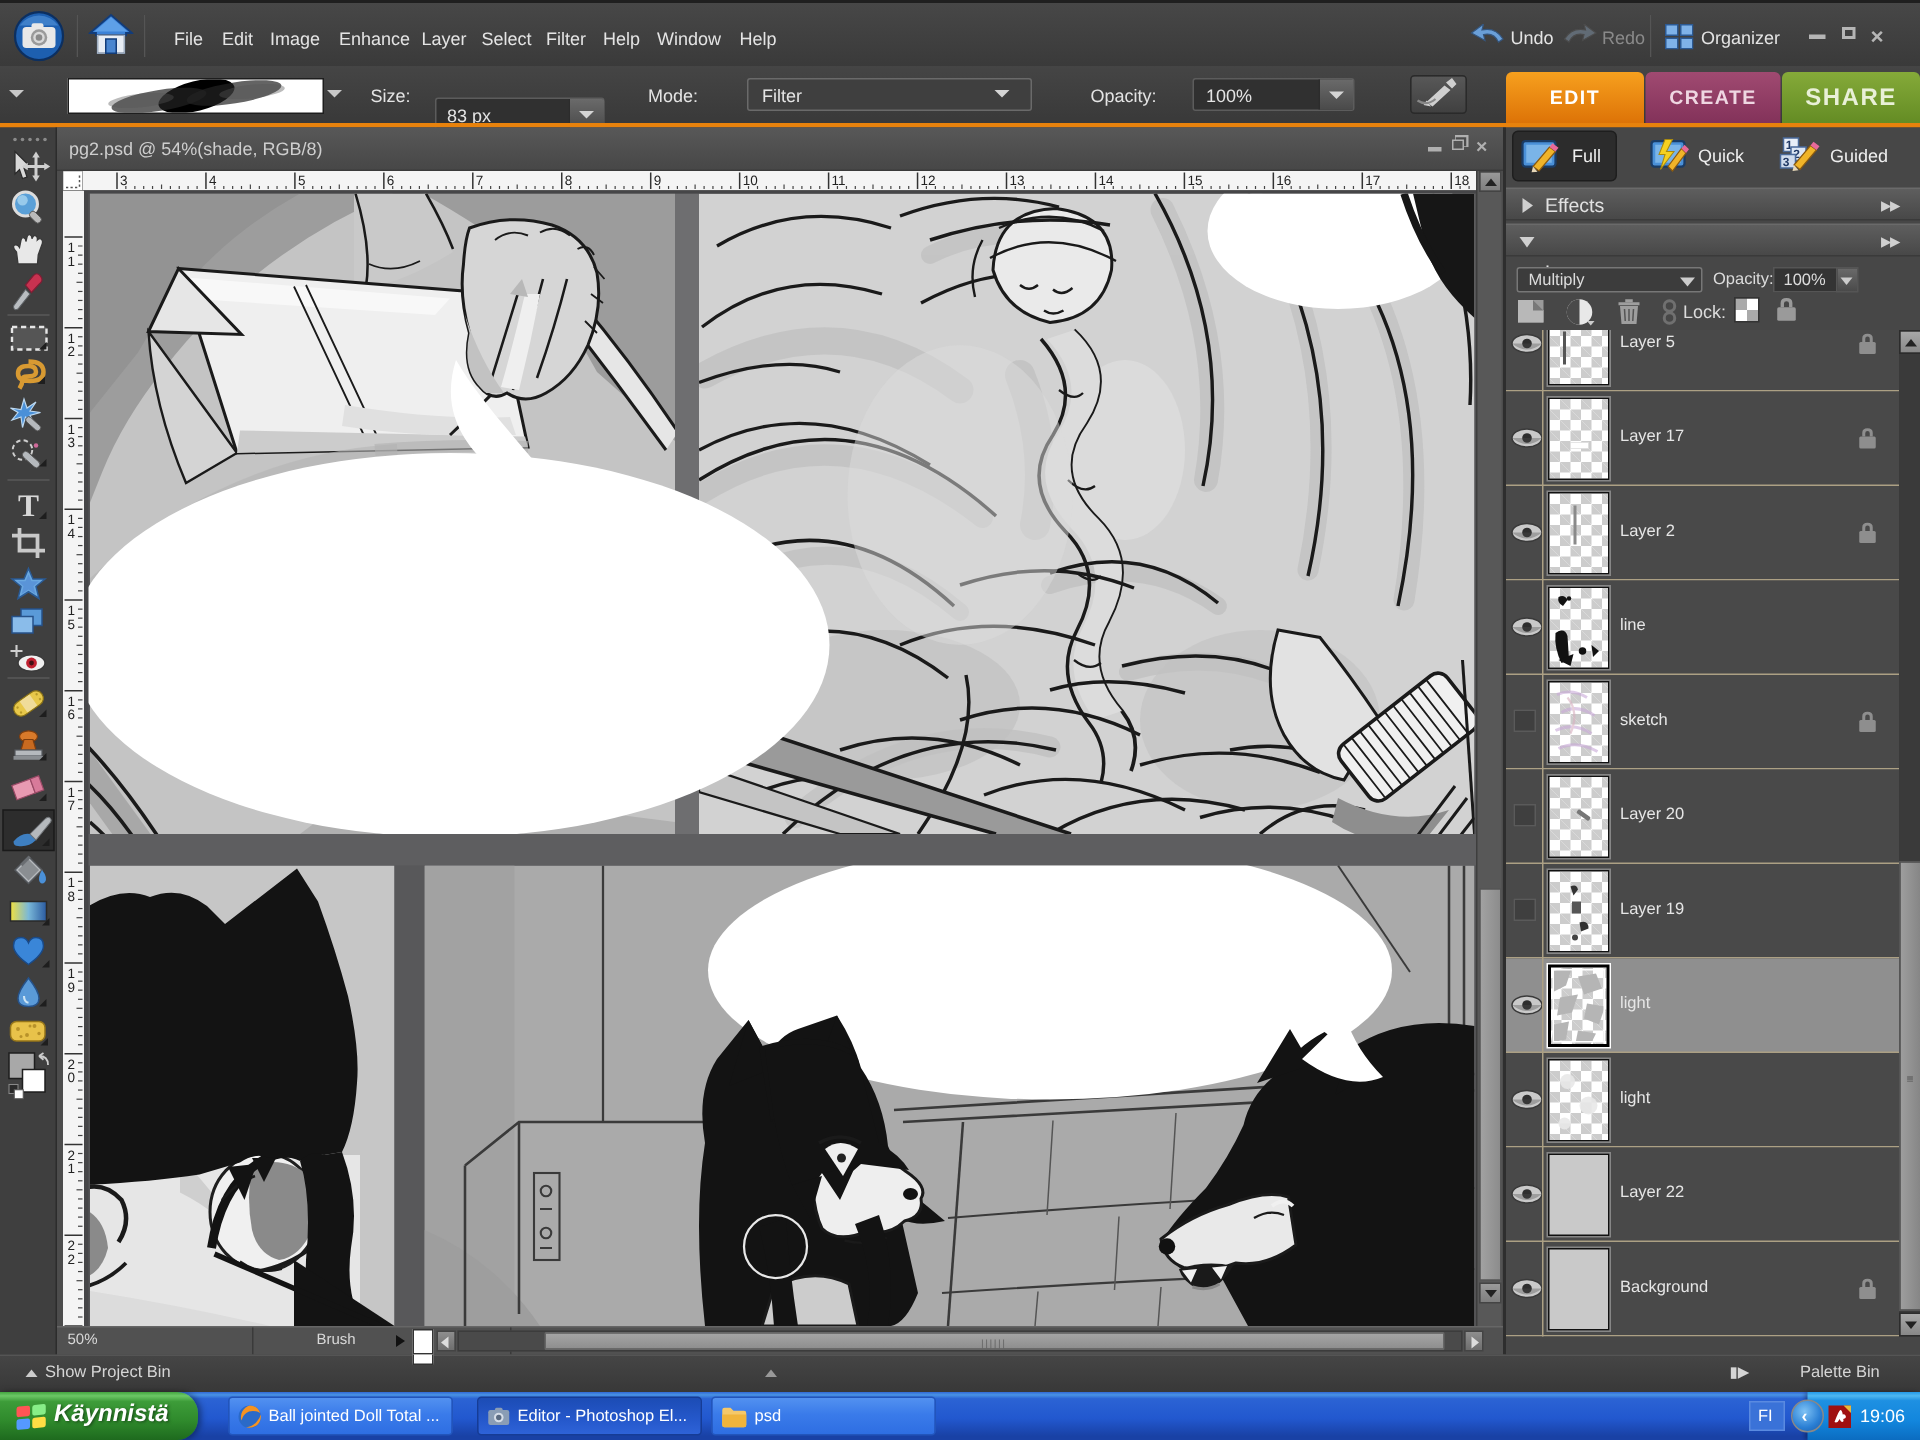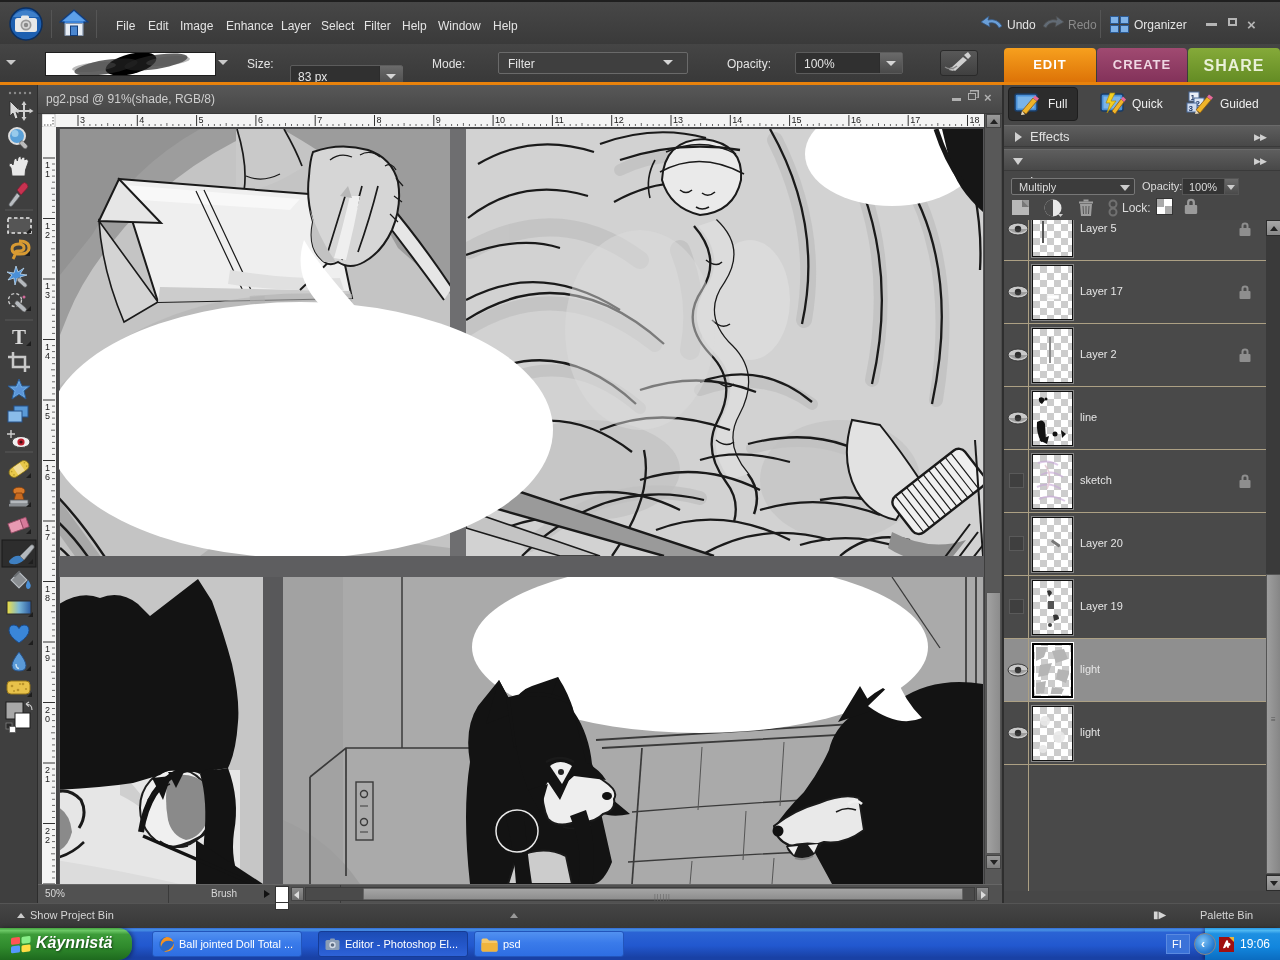--- a/index.html
+++ b/index.html
@@ -304,21 +304,21 @@
             <rect x="0" y="21" width="6" height="6" fill="#2a2a2a" stroke="#888" stroke-width="0.7"></rect>
             <rect x="3.5" y="24.5" width="6" height="6" fill="#fff" stroke="#555" stroke-width="0.7"></rect>
           </g>
  </g>
 </svg>
 </div>
 
 <div class="abs" style="left:38px;top:85px;width:965px;height:818px;background:#4c4c4c;">
 
   <div class="abs" style="left:0;top:0;width:965px;height:29px;background:linear-gradient(#585858,#474747);border-bottom:1px solid #3a3a3a;">
-    <div class="abs" style="left:8px;top:7px;color:#cecece;font-size:12px;">pg2.psd @ 91%(shade, RGB/8)</div>
+    <div class="abs" style="left:8px;top:7px;color:#cecece;font-size:12px;">pg2.psd @ 54%(shade, RGB/8)</div>
     <div class="abs" style="left:914px;top:13px;width:9px;height:3px;background:#b0b0b0;"></div>
     <div class="abs" style="left:930px;top:8px;width:8px;height:7px;border:1.5px solid #b0b0b0;box-shadow:2px -2px 0 -0.5px #4c4c4c, 2.5px -2.5px 0 0.5px #b0b0b0;"></div>
     <div class="abs" style="left:946px;top:5px;color:#b0b0b0;font-size:13px;font-weight:bold;">×</div>
   </div>
 
   <div class="abs" style="left:4px;top:29px;width:942px;height:13px;overflow:hidden;">
         <svg width="942" height="13" style="position:absolute;left:0;top:0;">
           <rect width="942" height="13" fill="#f4f4f4"></rect>
           <line x1="36.0" y1="1" x2="36.0" y2="12" stroke="#333" stroke-width="1"></line>
           <text x="38.0" y="9" font-size="9" fill="#222">3</text>
@@ -1144,20 +1144,44 @@
                 </svg></div>
               <div class="abs" style="left:28px;top:4px;width:41px;height:55px;background:#fff;background-image:linear-gradient(45deg,#ccc 25%,transparent 25%,transparent 75%,#ccc 75%),linear-gradient(45deg,#ccc 25%,transparent 25%,transparent 75%,#ccc 75%);background-size:14px 14px;background-position:0 0,7px 7px;border:1px solid #111;box-shadow:0 0 0 1px #868686;overflow:hidden;"><svg width="39" height="53">
                   <g fill="#e8e8e8" opacity="0.9">
                     <circle cx="12" cy="14" r="5"></circle>
                     <circle cx="26" cy="30" r="6"></circle>
                     <circle cx="10" cy="42" r="4"></circle>
                   </g>
                 </svg></div>
               <div class="abs" style="left:76px;top:24px;color:#e6e6e6;font-size:11px;">light</div>
             </div>
+<div class="abs" style="left:0;top:567px;width:262px;height:63px;background:#494949;border-bottom:1px solid #aca084;">
+              <div class="abs" style="left:3px;top:24px;"><svg width="22" height="14" viewBox="0 0 22 14">
+                  <ellipse cx="11" cy="7" rx="10" ry="6" fill="#c9c9c9"></ellipse>
+                  <ellipse cx="11" cy="7" rx="10" ry="6" fill="none" stroke="#3a3a3a" stroke-width="1"></ellipse>
+                  <circle cx="11" cy="7" r="3.2" fill="#2e2e2e"></circle>
+                  <path d="M1 7 Q11 15 21 7" fill="#4a4a4a" opacity="0.35"></path>
+                </svg></div>
+              <div class="abs" style="left:28px;top:4px;width:41px;height:55px;background:#c9c9c9;border:1px solid #111;box-shadow:0 0 0 1px #868686;overflow:hidden;"></div>
+              <div class="abs" style="left:76px;top:24px;color:#e6e6e6;font-size:11px;">Layer 22</div>
+            </div>
+<div class="abs" style="left:0;top:630px;width:262px;height:63px;background:#494949;border-bottom:1px solid #aca084;">
+              <div class="abs" style="left:3px;top:24px;"><svg width="22" height="14" viewBox="0 0 22 14">
+                  <ellipse cx="11" cy="7" rx="10" ry="6" fill="#c9c9c9"></ellipse>
+                  <ellipse cx="11" cy="7" rx="10" ry="6" fill="none" stroke="#3a3a3a" stroke-width="1"></ellipse>
+                  <circle cx="11" cy="7" r="3.2" fill="#2e2e2e"></circle>
+                  <path d="M1 7 Q11 15 21 7" fill="#4a4a4a" opacity="0.35"></path>
+                </svg></div>
+              <div class="abs" style="left:28px;top:4px;width:41px;height:55px;background:#c9c9c9;border:1px solid #111;box-shadow:0 0 0 1px #868686;overflow:hidden;"></div>
+              <div class="abs" style="left:76px;top:24px;color:#e6e6e6;font-size:11px;">Background</div>
+              <div class="abs" style="left:233px;top:23px;"><svg width="16" height="16" viewBox="0 0 16 16">
+                  <rect x="2.5" y="7" width="11" height="8" rx="1" fill="#8e8e8e"></rect>
+                  <path d="M4.5 7 L4.5 4.5 Q4.5 1.5 8 1.5 Q11.5 1.5 11.5 4.5 L11.5 7 L9.5 7 L9.5 4.8 Q9.5 3.4 8 3.4 Q6.5 3.4 6.5 4.8 L6.5 7 Z" fill="#8e8e8e"></path>
+                </svg></div>
+            </div>
       <div class="abs" style="left:24px;top:0;width:1px;height:891px;background:#aca084;"></div>
       </div>
     </div>
   </div>
 
   <div class="abs" style="left:262px;top:135px;width:16px;height:671px;background:#3a3a3a;">
     <div class="abs" style="left:0px;top:0px;width:15px;height:16px;background:linear-gradient(#a8a8a8,#888);border:1px solid #2c2c2c;">
       <div class="abs" style="left:3px;top:5px;width:0;height:0;border:4px solid transparent;border-bottom:5px solid #222;border-top:none;"></div>
     </div>
     <div class="abs" style="left:0px;top:354px;width:15px;height:300px;background:linear-gradient(90deg,#9e9e9e,#868686);border:1px solid #555;">

